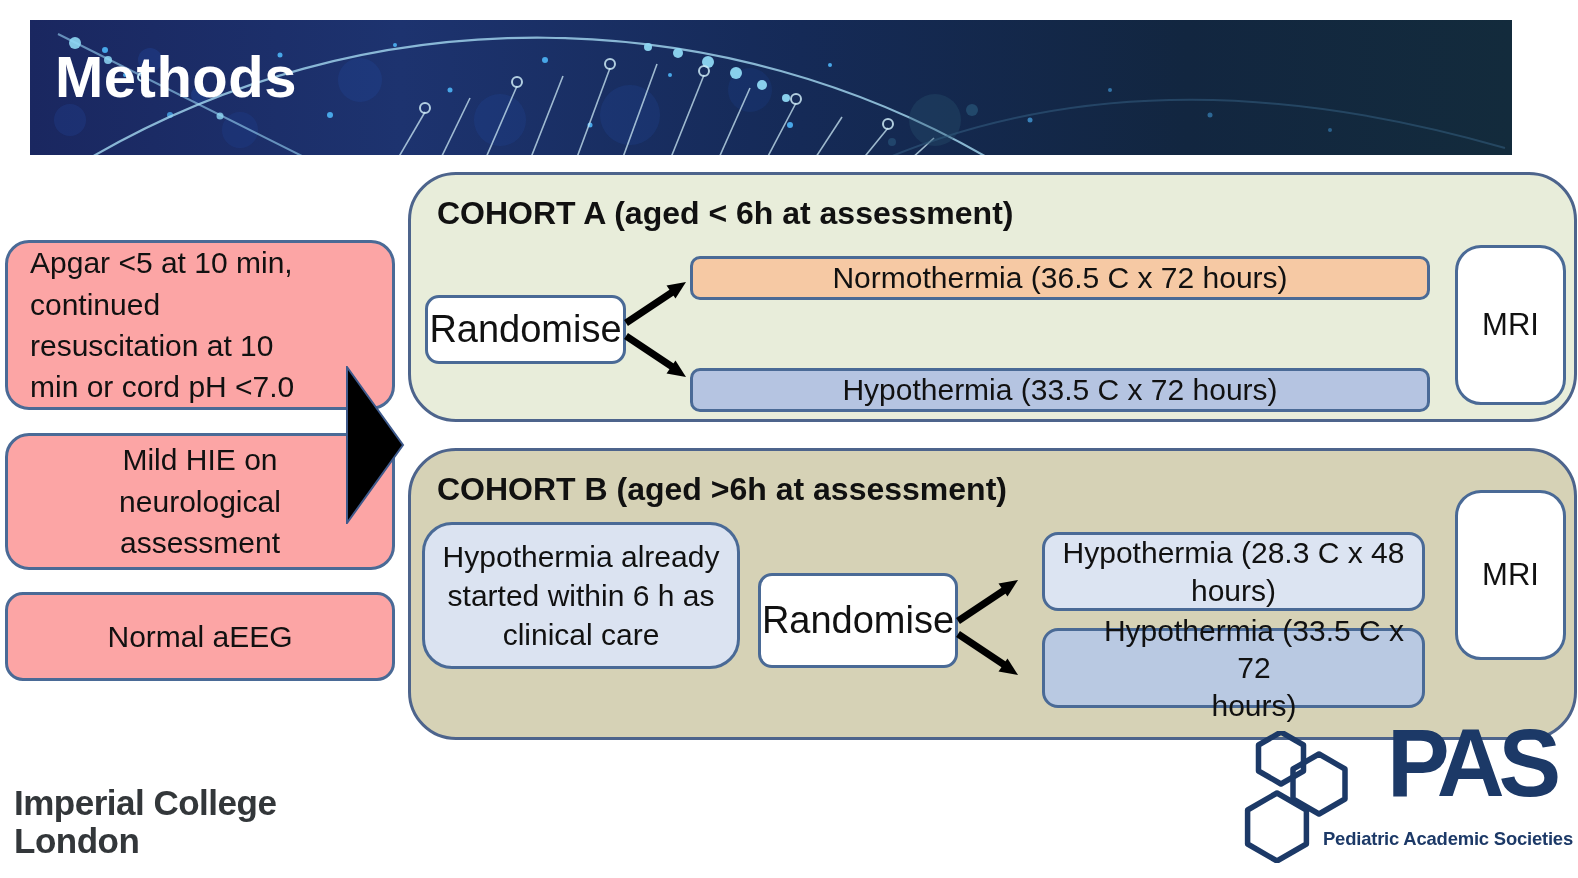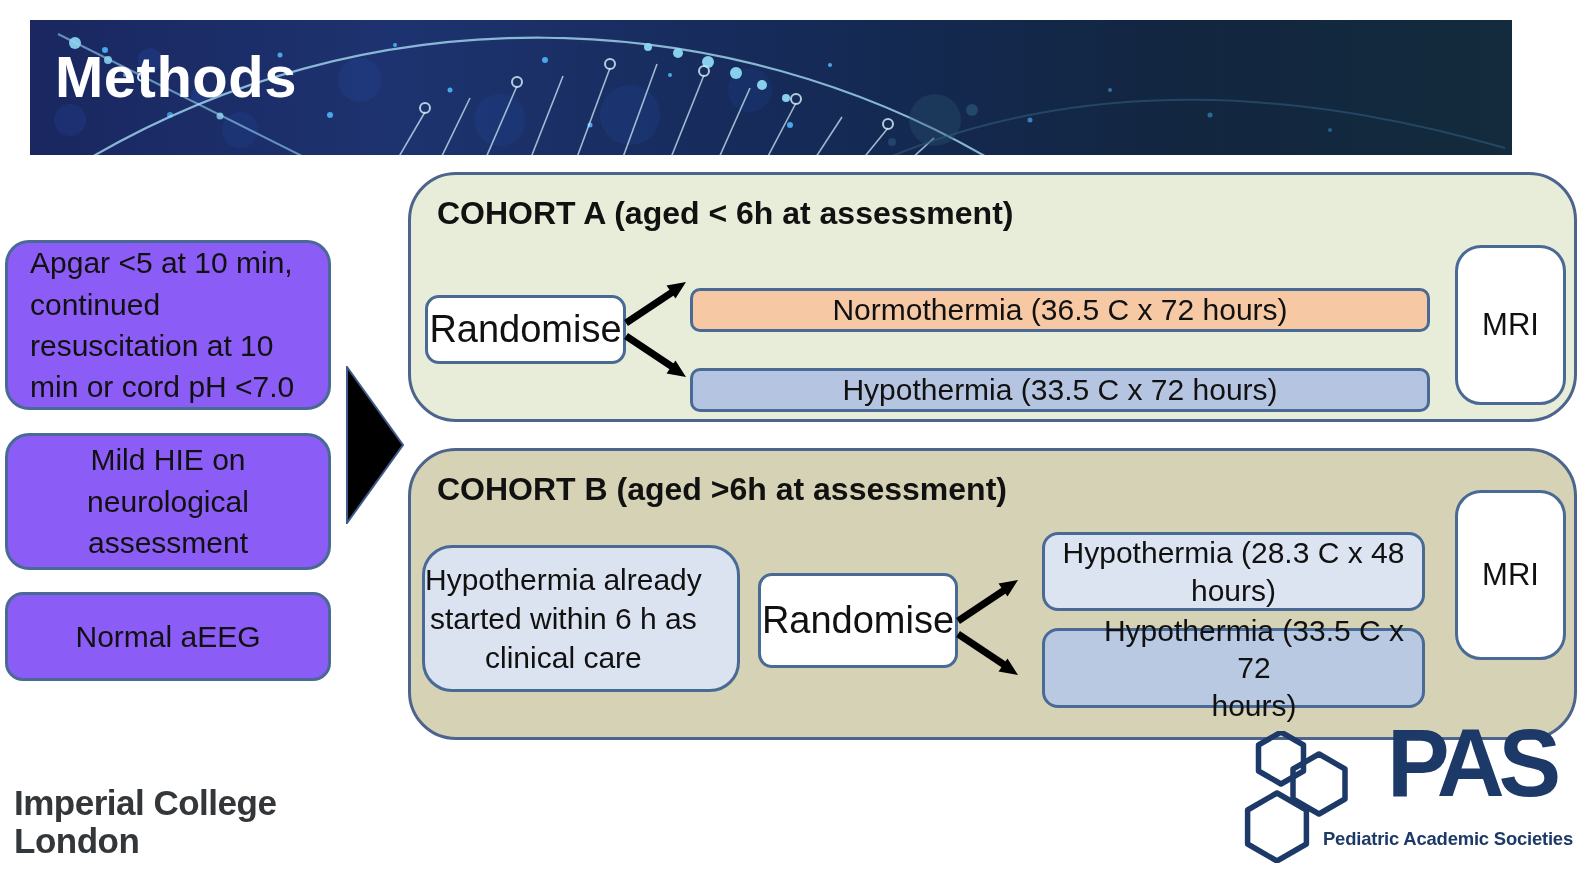--- a/index.html
+++ b/index.html
@@ -10,22 +10,22 @@
   }
   
   #banner { position:absolute; left:30px; top:20px; width:1482px; height:135px; }
   #banner svg { position:absolute; left:0; top:0; width:100%; height:100%; }
   #banner-title {
     position:absolute; left:25px; top:23px; color:#ffffff;
     font-size:58px; font-weight:bold; letter-spacing:0.5px;
   }
   
   .criteria {
-    position:absolute; left:5px; width:326px;
-    background:#8b5cf6; border:3px solid #4a6a96;
+    position:absolute; left:5px; width:390px;
+    background:#fca5a5; border:3px solid #4a6a96;
     display:flex; align-items:center;
     font-size:30px; line-height:1.38; white-space:pre-line;
   }
   #crit1 { top:240px; height:170px; border-radius:24px; padding-left:22px; text-align:left; }
   #crit2 { top:433px; height:137px; border-radius:24px; justify-content:center; text-align:center; }
   #crit3 { top:592px; height:89px;  border-radius:18px; justify-content:center; text-align:center; }
   
   #flow-triangle { position:absolute; left:346px; top:366px; width:60px; height:158px; }
   
   .cohort { position:absolute; left:408px; width:1169px; border:3.5px solid #4d648c; border-radius:48px; }
@@ -44,34 +44,34 @@
     display:flex; align-items:center; justify-content:center; font-size:31px;
   }
   #mriA { left:1455px; top:245px; width:111px; height:160px; }
   #mriB { left:1455px; top:490px; width:111px; height:170px; }
   
   .barA {
     position:absolute; left:690px; width:740px; height:44px;
     border:3px solid #4a6a96; border-radius:10px;
     display:flex; align-items:center; justify-content:center; font-size:30px;
   }
-  #barA1 { top:256px; background:#f6c9a4;margin-top:32px; }
+  #barA1 { top:256px; background:#f6c9a4; }
   #barA2 { top:368px; background:#b5c4e1; }
   .barB {
     position:absolute; left:1042px; width:383px;
     border:3px solid #4a6a96; border-radius:16px;
     display:flex; align-items:center; justify-content:center; text-align:center;
     font-size:30px; line-height:1.25; white-space:pre-line;
   }
   #barB1 { top:532px; height:79px; background:#dce4f2; }
   #barB2 { top:628px; height:80px; background:#b9c9e2;padding-left:41px; }
   #preBoxB {
-    position:absolute; left:422px; top:545px; width:318px; height:147px;
+    position:absolute; left:422px; top:522px; width:318px; height:147px;
     background:#dbe3f1; border:3px solid #4a6a96; border-radius:30px;
-    display:flex; align-items:center; text-align:center;
+    display:flex; align-items:center; justify-content:center; text-align:center;
     font-size:30px; line-height:1.3; white-space:pre-line;
   }
   .arrows { position:absolute; width:78px; height:115px; }
   #arrowsA { left:620px; top:272px; }
   #arrowsB { left:952px; top:570px; }
   
   #imperial {
     position:absolute; left:14px; top:784px;
     font-size:35px; font-weight:bold; color:#33373a; line-height:1.08; letter-spacing:-0.5px;
   }

